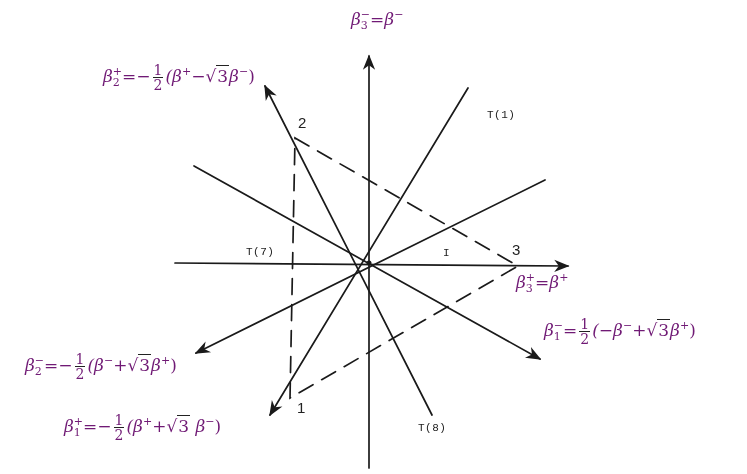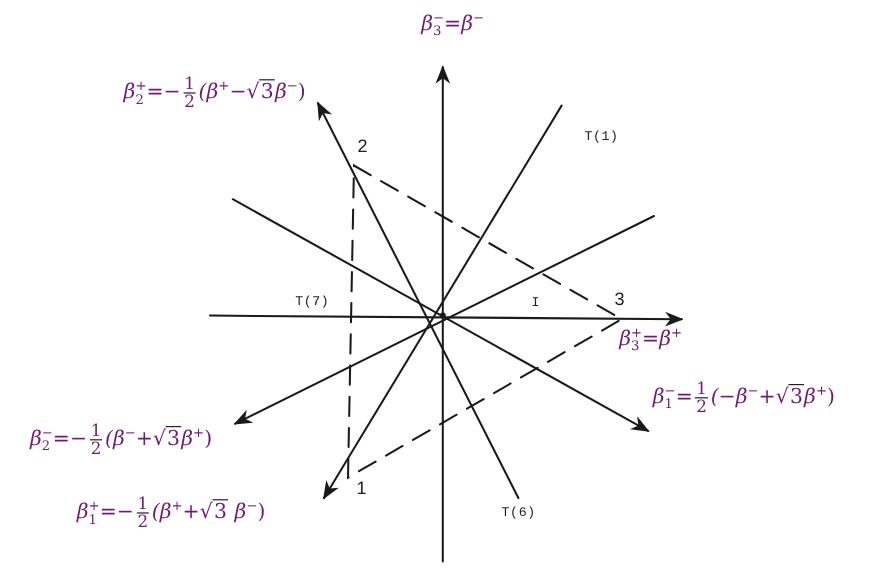--- a/index.html
+++ b/index.html
@@ -67,15 +67,15 @@
 
 <div class="lbl math" style="left:544px; top:317px;">
   <span>β</span><sub>1</sub><sup style="margin-left:-7px">−</sup><span class="up">=</span><span class="frac"><span class="n">1</span><span>2</span></span><span>(−β</span><sup>−</sup><span class="up">+</span><span class="sqrt">√<span class="rad">3</span></span><span>β</span><sup>+</sup><span class="up">)</span>
 </div>
 
 <div class="lbl num" style="left:298px; top:114px;">2</div>
 <div class="lbl num" style="left:512px; top:241px;">3</div>
 <div class="lbl num" style="left:297px; top:399px;">1</div>
 
 <div class="lbl small" style="left:487px; top:109px;">T(1)</div>
-<div class="lbl small" style="left:418px; top:422px;">T(6)</div>
+<div class="lbl small" style="left:418px; top:422px;">T(8)</div>
 <div class="lbl small" style="left:246px; top:246px;">T(7)</div>
 <div class="lbl small" style="left:443px; top:247px;">I</div>
 
 </body></html>

